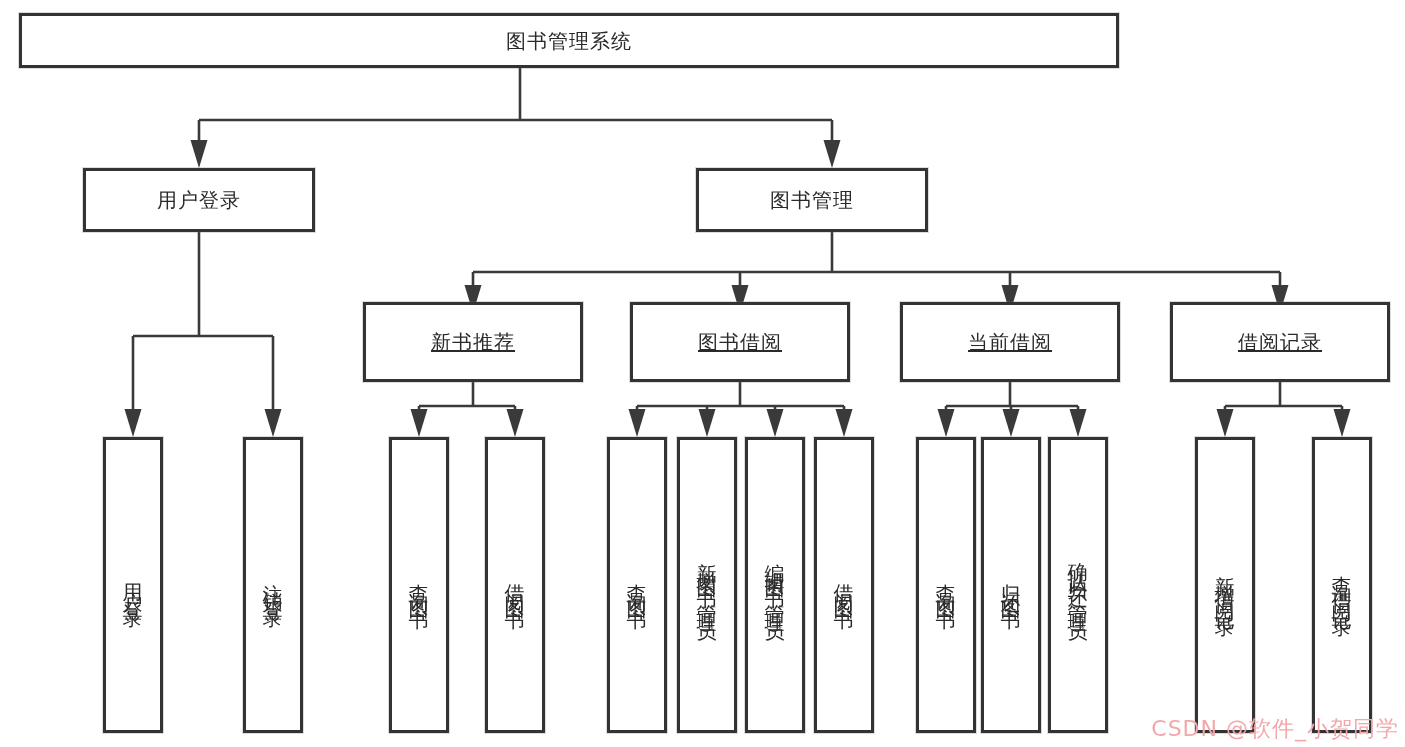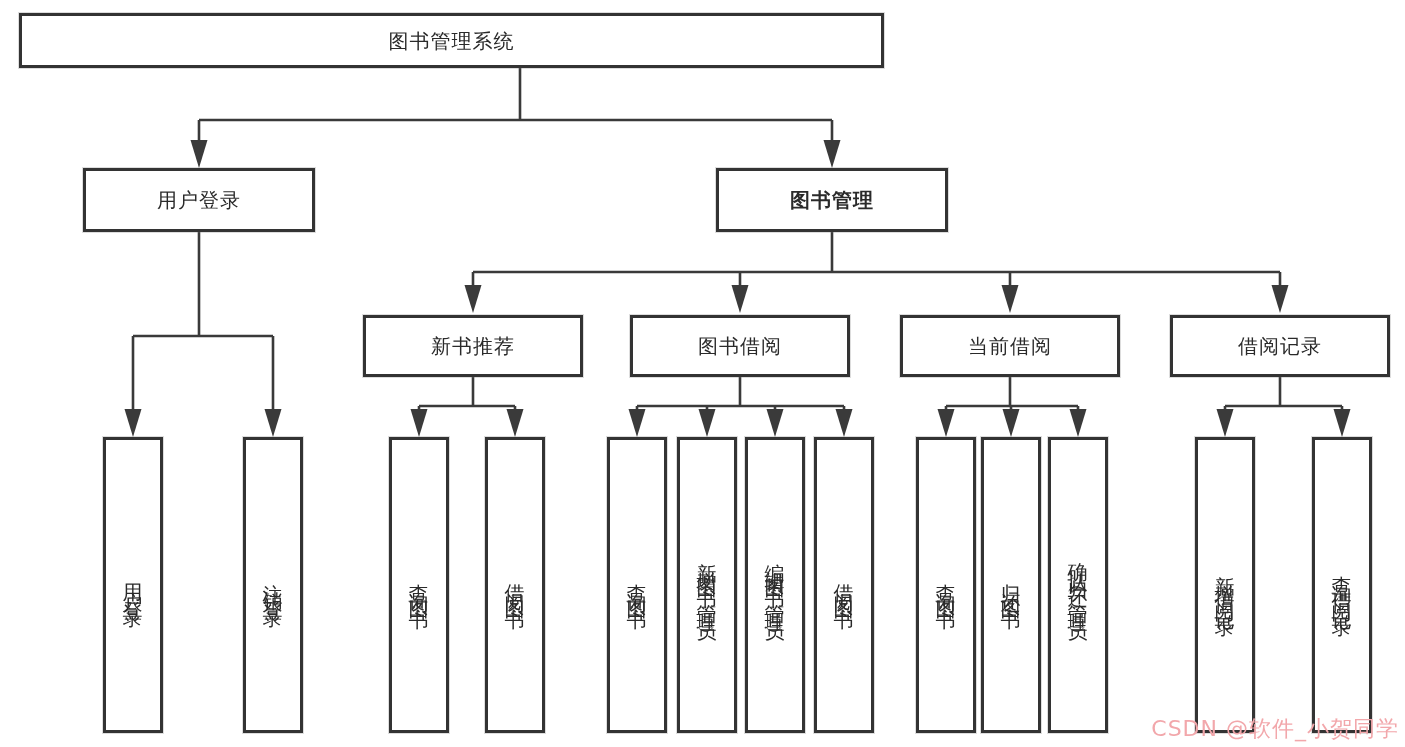--- a/index.html
+++ b/index.html
@@ -24,23 +24,23 @@
   .connectors polygon{fill:var(--line);stroke:none;}
   .node{
     position:absolute;
     background:var(--fill);
     border:3px solid var(--border);
     display:flex;align-items:center;justify-content:center;
     text-align:center;
     box-shadow:0 0 0 1px rgba(120,120,120,0.25);
   }
   .node .lbl{font-size:20px;letter-spacing:1px;line-height:1;}
-  .root-box{left:19px;top:13px;width:865px;height:55px;}
+  .root-box{left:19px;top:13px;width:1100px;height:55px;}
   .l2-box{width:232px;height:64px;top:168px;}
-  .l3-box{width:220px;height:62px;top:315px;}
+  .l3-box{width:220px;height:80px;top:302px;text-decoration:underline;}
   .leaf{width:60px;height:296px;top:437px;}
   .leaf .lbl{
     writing-mode:vertical-rl;
     text-orientation:mixed;
     letter-spacing:0.42em;
     font-size:20px;
     line-height:1;
   }
   .watermark{
     position:absolute;
@@ -87,21 +87,21 @@
     <polygon points="1333.5,409 1350.5,409 1342,437"></polygon>
   </svg>
 
   <div class="node root-box">
     <span class="lbl">图书管理系统</span>
   </div>
 
   <div class="node l2-box" style="left:83px;">
     <span class="lbl">用户登录</span>
   </div>
-  <div class="node l2-box" style="left:716px;font-weight:bold;">
+  <div class="node l2-box" style="left:696px;">
     <span class="lbl">图书管理</span>
   </div>
 
   <div class="node l3-box" style="left:363px;">
     <span class="lbl">新书推荐</span>
   </div>
   <div class="node l3-box" style="left:630px;">
     <span class="lbl">图书借阅</span>
   </div>
   <div class="node l3-box" style="left:900px;text-align:right;">

